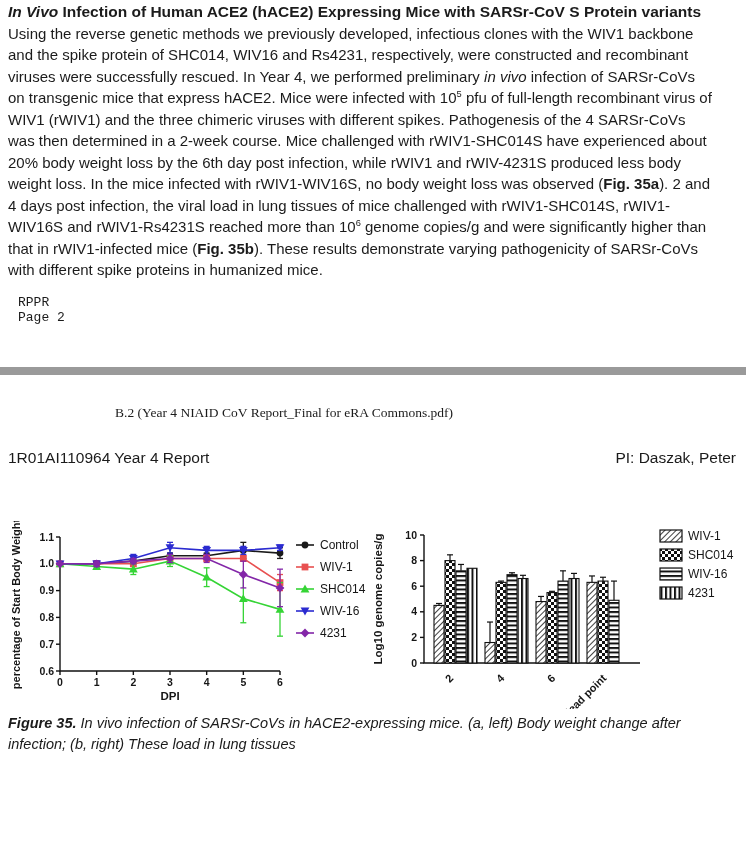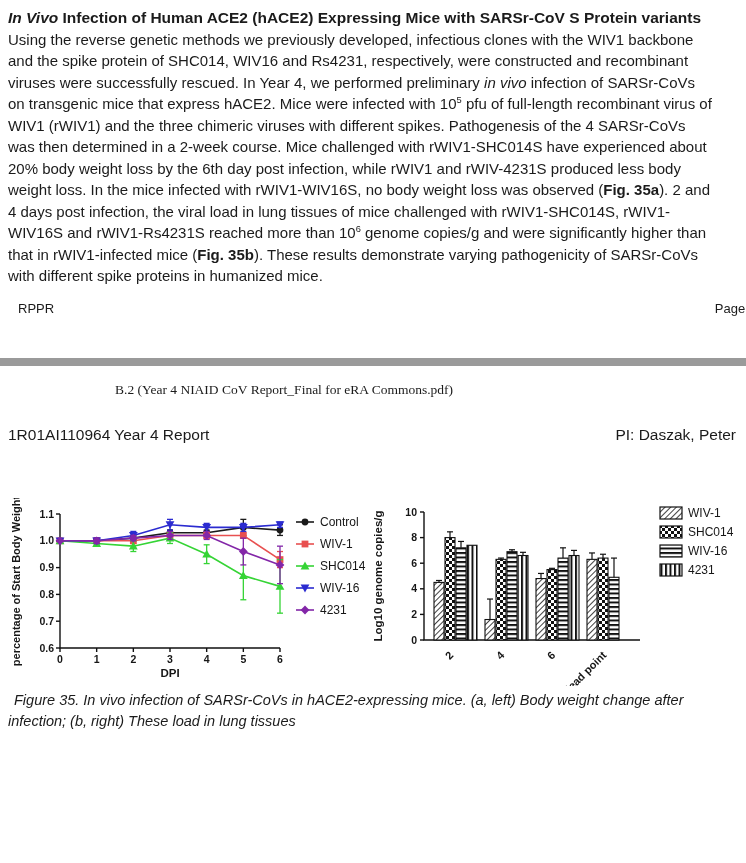--- a/index.html
+++ b/index.html
@@ -1,38 +1,38 @@
 <!DOCTYPE html>
 <html><head>
 <meta charset="utf-8">
 <style>
   html,body{margin:0;padding:0;background:#fff;}
   .page{position:relative;width:746px;height:863px;background:#fff;overflow:hidden;
         color:#1b1b1b;font-family:"Liberation Sans",sans-serif;}
-  .text-block{padding:7px 20px 0 8px;width:706px;}
+  .text-block{padding:1px 20px 0 8px;width:706px;}
   .doc-title{margin:0;font-size:15.5px;line-height:21.5px;font-weight:bold;}
   .doc-title .bi{font-style:italic;}
   .doc-body{margin:0;font-size:15px;line-height:21.5px;}
   .i{font-style:italic;}
   .b{font-weight:bold;margin-top:16px;}
   .sup{font-size:0.62em;vertical-align:super;line-height:0;}
   .pagenum-row{margin-top:56px;text-align:right;padding-right:28px;
                font-family:"Liberation Serif",serif;font-size:15.5px;}
   .meta-row{margin-top:14px;display:flex;justify-content:space-between;align-items:baseline;
-            font-family:Liberation Sans, sans-serif;font-size:13px;padding-left:18px;}
+            font-family:Liberation Mono, monospace;font-size:13px;padding-left:18px;flex-direction:column;}
   .meta-row .pg{margin-right:-10px;white-space:nowrap;}
   .divider{margin-top:42px;height:8px;background:#9a9a9a;}
-  .attachment{margin-top:16px;padding-left:115px;font-family:"Liberation Serif",serif;font-size:13.5px;}
+  .attachment{margin-top:30px;padding-left:115px;font-family:"Liberation Serif",serif;font-size:13.5px;}
   .report-header{margin-top:28px;display:flex;justify-content:space-between;
                  padding:0 10px 0 8px;font-size:15.5px;gap:36px;}
   .figures{margin-top:54px;display:flex;align-items:flex-start;padding-left:8px;}
   .figures svg{display:block;}
   svg text{font-family:"Liberation Sans",sans-serif;fill:#161616;}
   .caption{margin:4px 10px 0 8px;font-size:14.5px;line-height:21px;font-style:italic;}
-  .caption .fb{font-weight:normal;margin-left:6px;}
+  .caption .fb{font-weight:bold;}
 </style>
 </head>
 <body>
 
 <div class="page">
 
   <div class="text-block">
     <h2 class="doc-title"><span class="bi">In Vivo</span><span> Infection of Human ACE2 (hACE2) Expressing Mice with SARSr-CoV S Protein variants</span></h2>
     <p class="doc-body"><span>Using the reverse genetic methods we previously developed, infectious clones with the WIV1 backbone and the spike protein of SHC014, WIV16 and Rs4231, respectively, were constructed and recombinant viruses were successfully rescued. In Year 4, we performed preliminary </span><span class="i">in vivo</span><span> infection of SARSr-CoVs on transgenic mice that express hACE2. Mice were infected with 10</span><span class="sup">5</span><span> pfu of full-length recombinant virus of WIV1 (rWIV1) and the three chimeric viruses with different spikes. Pathogenesis of the 4 SARSr-CoVs was then determined in a 2-week course. Mice challenged with rWIV1-SHC014S have experienced about 20% body weight loss by the 6th day post infection, while rWIV1 and rWIV-4231S produced less body weight loss. In the mice infected with rWIV1-WIV16S, no body weight loss was observed (</span><span class="b">Fig. 35a</span><span>). 2 and 4 days post infection, the viral load in lung tissues of mice challenged with rWIV1-SHC014S, rWIV1-WIV16S and rWIV1-Rs4231S reached more than 10</span><span class="sup">6</span><span> genome copies/g and were significantly higher than that in rWIV1-infected mice (</span><span class="b">Fig. 35b</span><span>).  These results demonstrate varying pathogenicity of SARSr-CoVs with different spike proteins in humanized mice.</span></p>
   </div>

